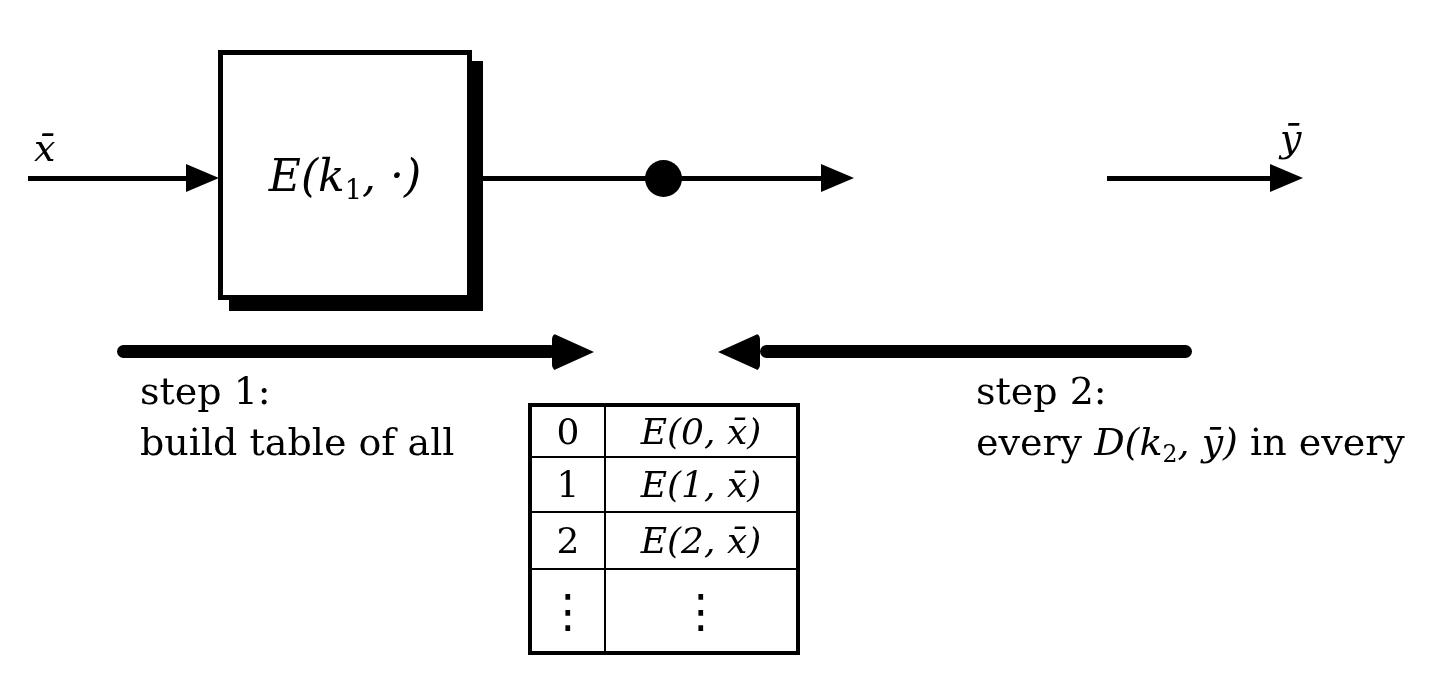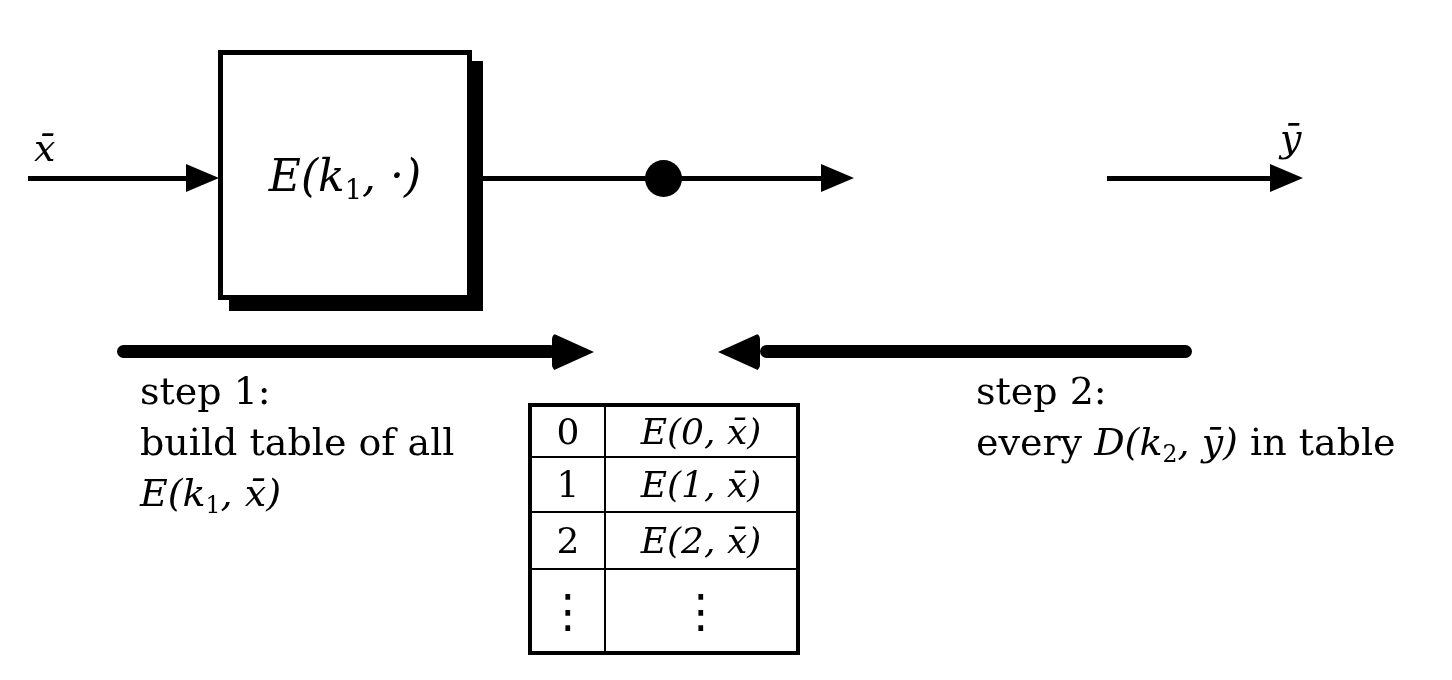--- a/index.html
+++ b/index.html
@@ -186,26 +186,25 @@
 
   <div class="tline" id="step1-line"></div>
   <div class="thead-right"></div>
 
   <div class="thead-left"></div>
   <div class="tline" id="step2-line"></div>
 
   <div class="steptext" id="step1-text">
     <div>step 1:</div>
     <div>build table of all</div>
-    <div><span class="mi">E(k</span><sub class="msub">1</sub><span class="mi">, x̄)</span></div>
   </div>
 
   <div class="steptext" id="step2-text">
     <div>step 2:</div>
-    <div><span>every </span><span class="mi">D(k</span><sub class="msub">2</sub><span class="mi">, ȳ)</span><span> in table</span></div>
+    <div><span>every </span><span class="mi">D(k</span><sub class="msub">2</sub><span class="mi">, ȳ)</span><span> in every</span></div>
   </div>
 
   <div class="lookup">
     <div class="trow">
       <div class="tc br bb key">0</div>
       <div class="tc bb val">E(0, x̄)</div>
     </div>
     <div class="trow">
       <div class="tc br bb key">1</div>
       <div class="tc bb val">E(1, x̄)</div>

